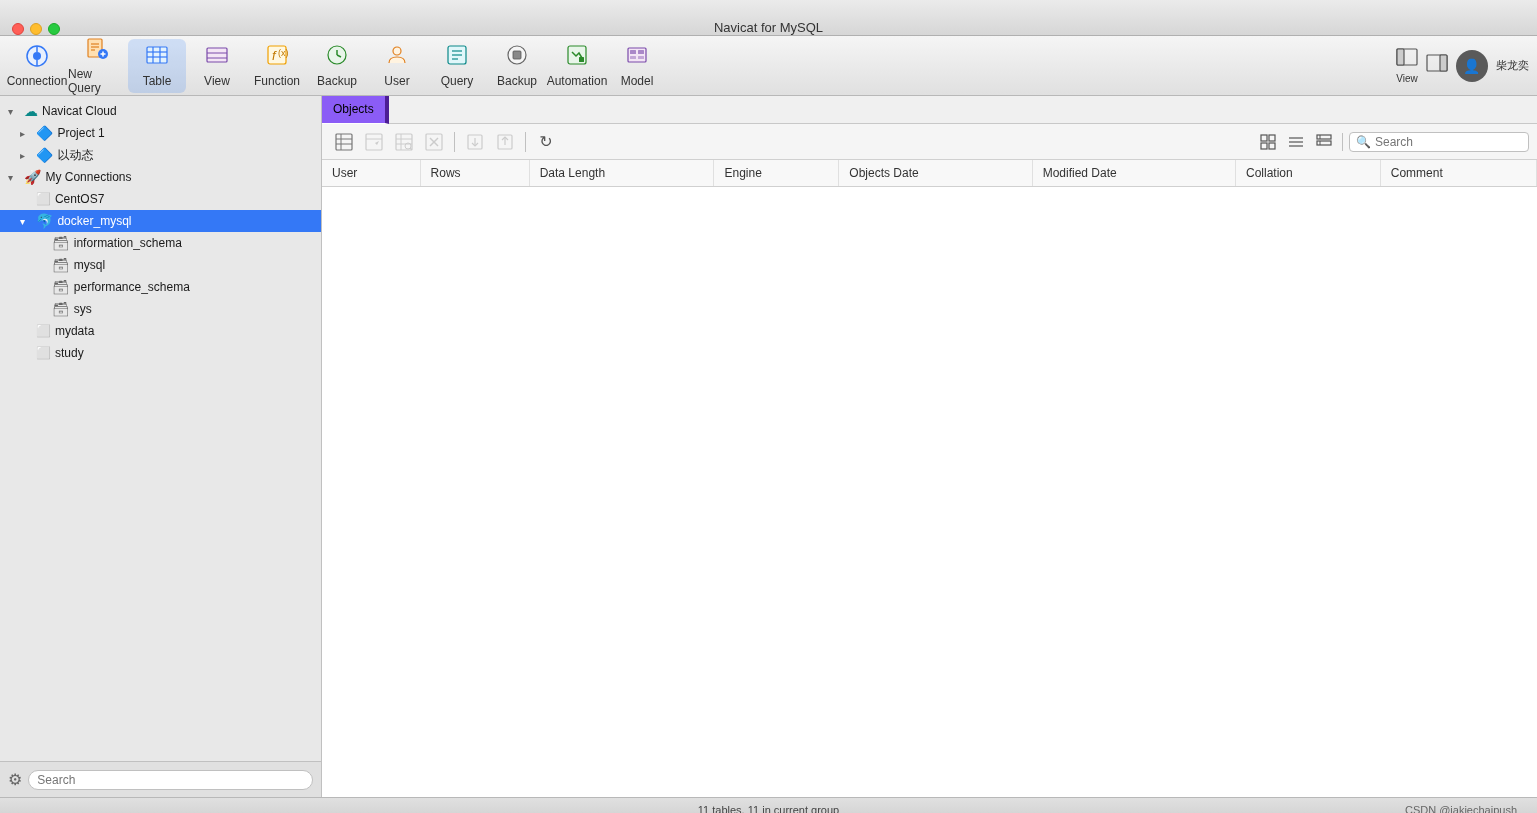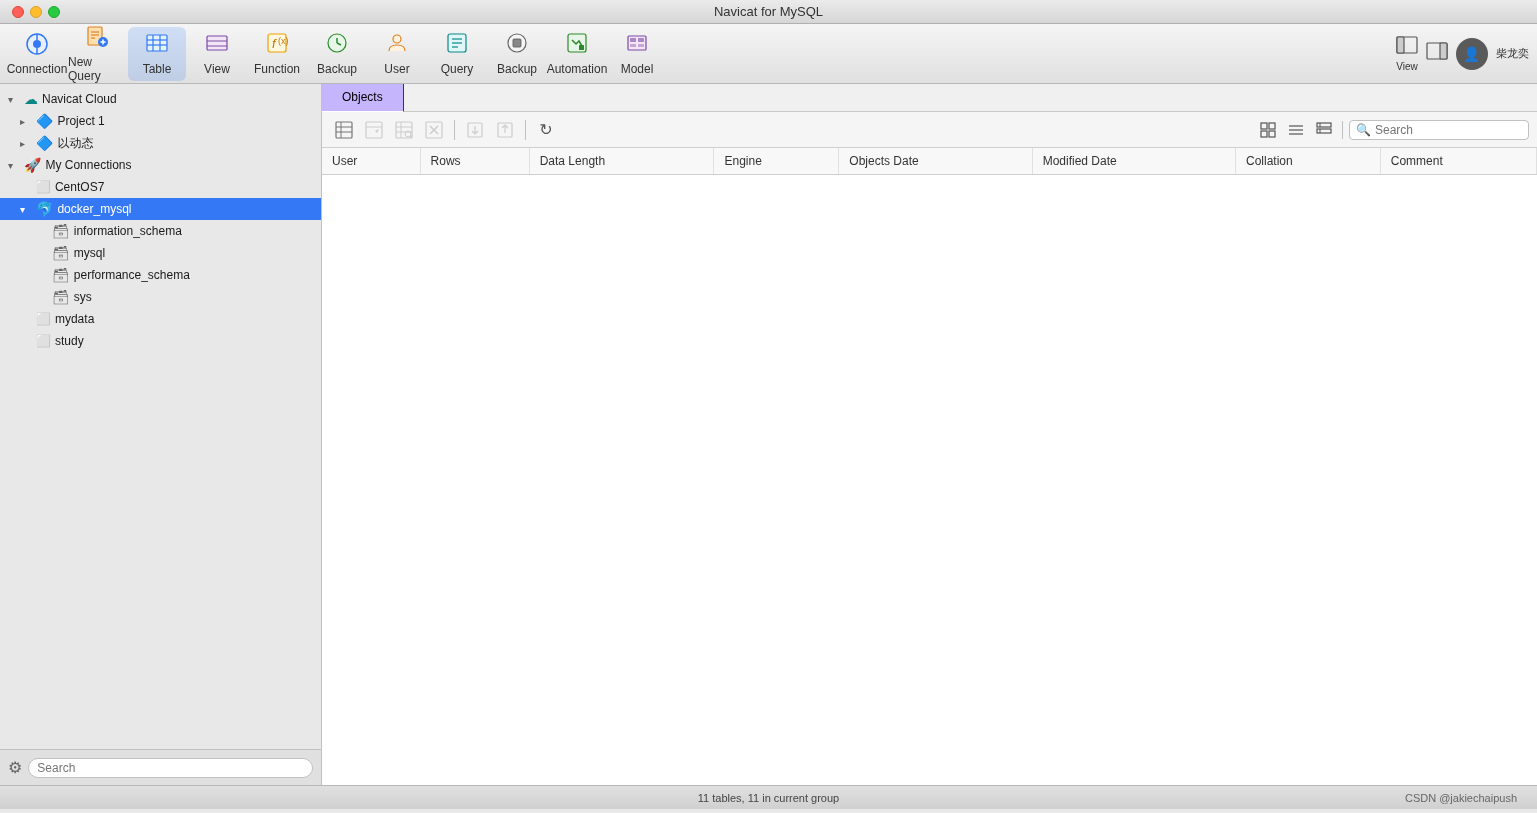--- a/index.html
+++ b/index.html
@@ -1,23 +1,23 @@
 <!DOCTYPE html>
 <html><head>
   <meta charset="utf-8">
   <style>
     * { margin: 0; padding: 0; box-sizing: border-box; }
     body { font-family: -apple-system, BlinkMacSystemFont, "Helvetica Neue", Arial, sans-serif; font-size: 12px; background: #e8e8e8; width: 1537px; height: 813px; overflow: hidden; }
 
     
     .title-bar {
-      height: 24px;
+      height: 36px;
       background: linear-gradient(to bottom, #ebebeb, #d6d6d6);
       display: flex;
-      align-items: center;
+      align-items: flex-end;
       justify-content: center;
       position: relative;
       border-bottom: 1px solid #b0b0b0;
     }
     .title-bar-title {
       font-size: 13px;
       font-weight: 500;
       color: #333;
     }
     .traffic-lights {
@@ -157,26 +157,26 @@
     }
     .objects-tab-bar {
       height: 28px;
       background: #f0f0f0;
       border-bottom: 1px solid #c8c8c8;
       display: flex;
       align-items: center;
     }
     .objects-tab {
       height: 28px;
-      padding: 0 20px;
+      padding: 0 11px;
       display: flex;
       align-items: center;
       font-size: 12px;
-      background: #c4b5fd;
-      border-right: 1px solid #4c1d95;
+      background: #8b5cf6;
+      border-right: 4px solid #4c1d95;
       border-bottom: 1px solid white;
       cursor: pointer;
     }
 
     
     .objects-toolbar {
       height: 36px;
       background: #f5f5f5;
       border-bottom: 1px solid #d0d0d0;
       display: flex;

